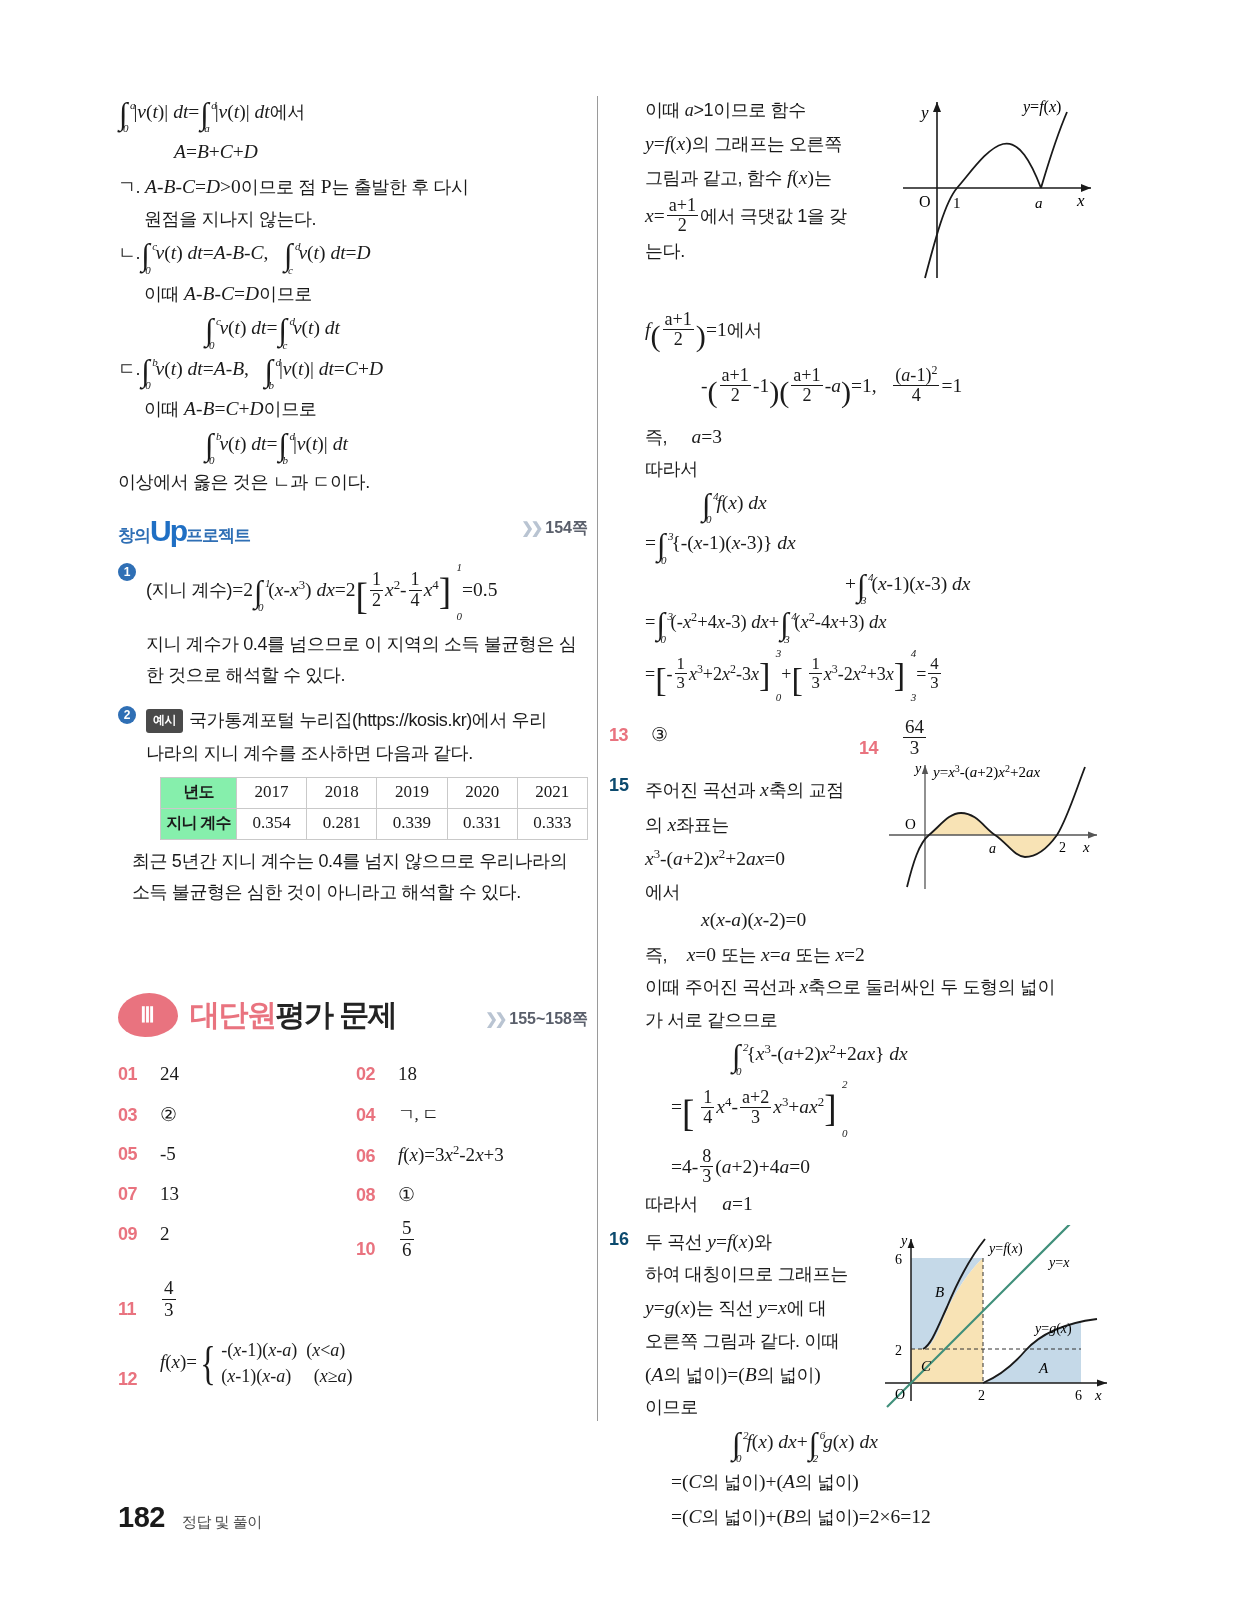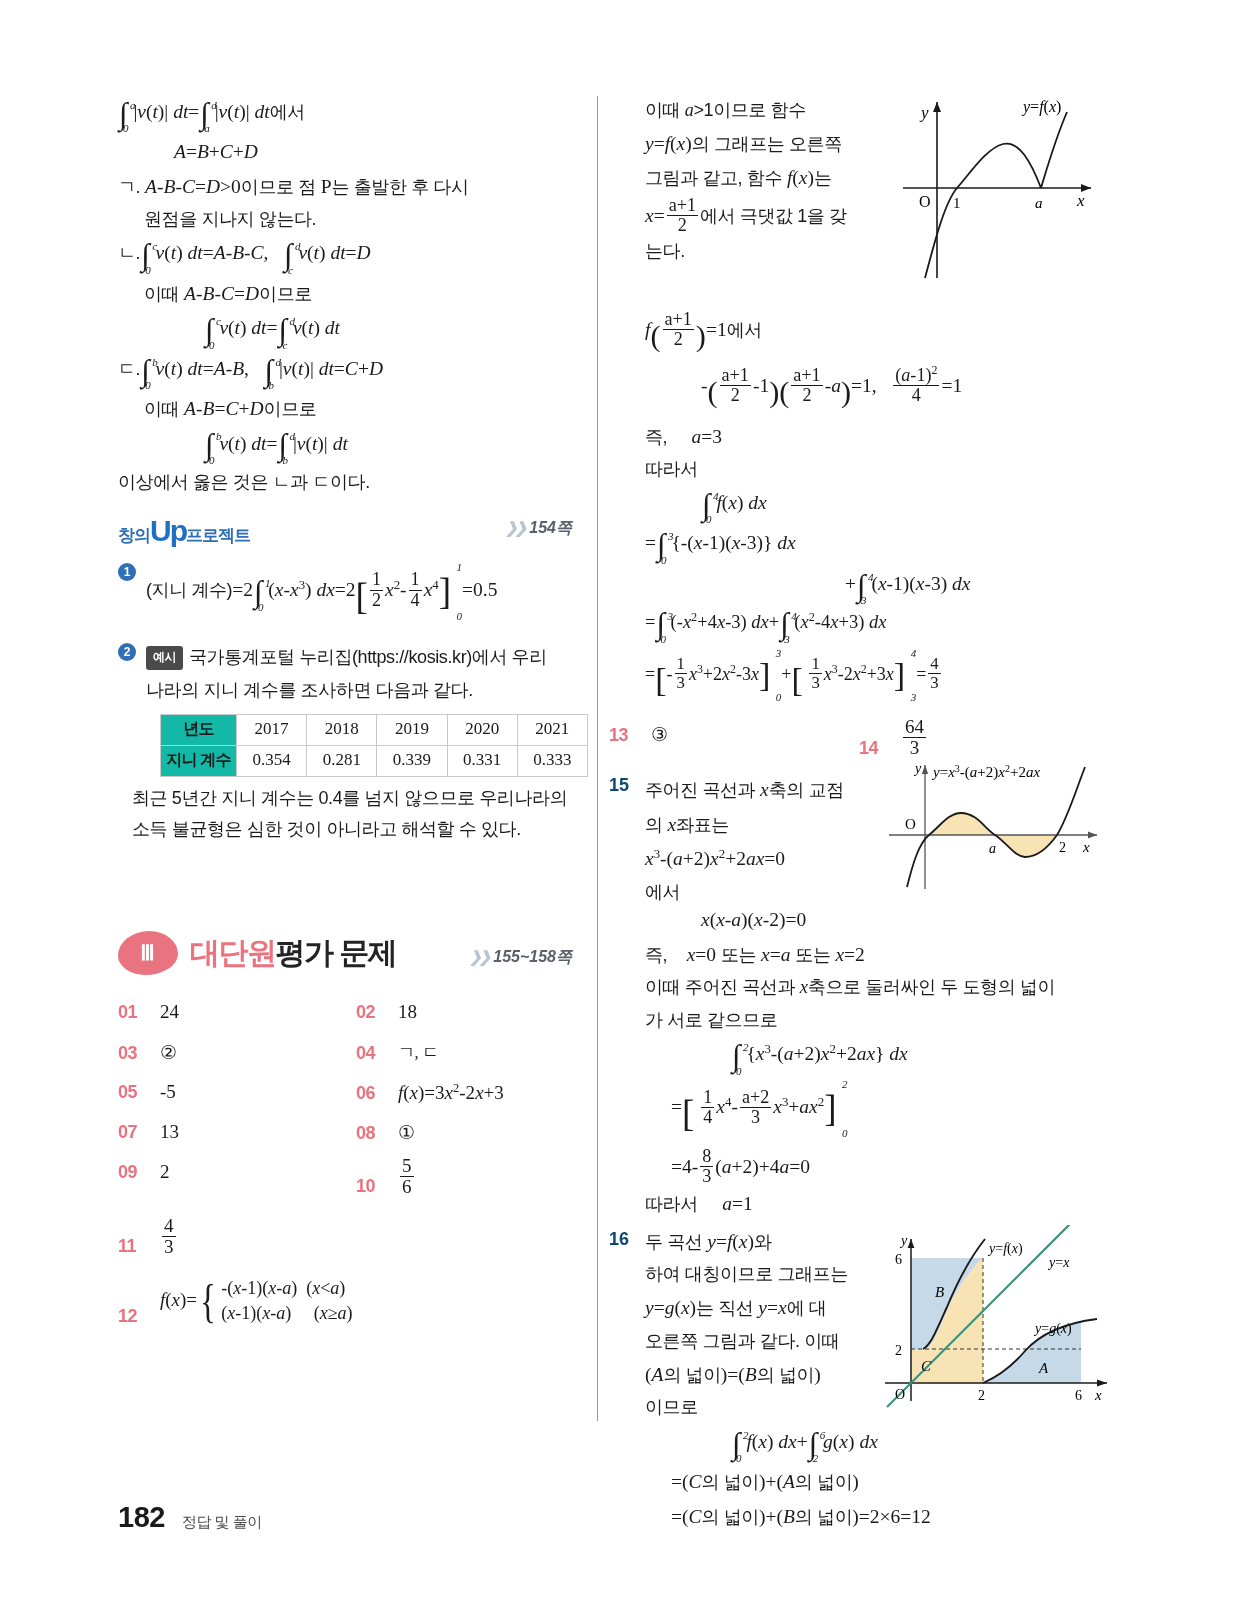--- a/index.html
+++ b/index.html
@@ -117,27 +117,26 @@
     color: #2f6fb5;
     letter-spacing: -1px;
     white-space: nowrap;
   }
   .proj-logo .s1 { font-size: 17px; color: #2f6fb5; }
   .proj-logo .s2 { font-size: 30px; color: #1f6fc4; letter-spacing: -2px; }
   .proj-logo .s3 { font-size: 17px; color: #2f6fb5; }
 
   .pref {
     position: absolute;
-    right: 16px; top: 4px;
+    right: 0; top: 4px;
     font-family: "Liberation Sans", sans-serif;
     font-weight: bold;
     font-size: 16px;
     color: #5a5f6b;
     white-space: nowrap;
-    font-style: italic;
   }
   .pref .chev {
     color: #b9c4d2;
     font-size: 15px;
     margin-right: 5px;
     letter-spacing: -3px;
   }
 
   
   .cnum {
@@ -179,21 +178,21 @@
     font-size: 17px;
   }
   table.gini th, table.gini td {
     border: 1px solid #c9c9c9;
     text-align: center;
     padding: 4px 0 5px;
     width: 78px;
     height: 21px;
   }
   table.gini th {
-    background: #14b8a6;
+    background: #86efac;
     font-family: "Liberation Sans", sans-serif;
     font-size: 16px;
     font-weight: bold;
     width: 92px;
     letter-spacing: -0.8px;
   }
 
   
   .unit-head {
     position: relative;
@@ -373,20 +372,21 @@
         <span class="chev">❯❯</span><span>154쪽</span>
       </div>
     </div>
 
     <div class="item-block">
       <span class="cnum">1</span>
       <div class="mline">
         <span class="ko">(지니 계수)</span>=2<span class="intg"><span class="sym">∫</span><span class="up">1</span><span class="lo">0</span></span>
         (<i>x</i>-<i>x</i><span class="sup">3</span>) <i>dx</i>=2<span class="bigbr">[</span><span class="frac"><span class="num">1</span><span class="den">2</span></span><i>x</i><span class="sup">2</span>-<span class="frac"><span class="num">1</span><span class="den">4</span></span><i>x</i><span class="sup">4</span><span class="evb"><span class="bigbr">]</span><span class="ub">1</span><span class="lb">0</span></span>=0.5
       </div>
+      <div class="mline wrap ko" style="max-width:445px">지니 계수가 0.4를 넘으므로 이 지역의 소득 불균형은 심한 것으로 해석할 수 있다.</div>
     </div>
 
     <div class="item-block">
       <span class="cnum">2</span>
       <div class="mline">
         <span class="tag-ex">예시</span><span class="ko">국가통계포털 누리집(https://kosis.kr)에서 우리</span>
       </div>
       <div class="mline ko">나라의 지니 계수를 조사하면 다음과 같다.</div>
 
       <table class="gini">

